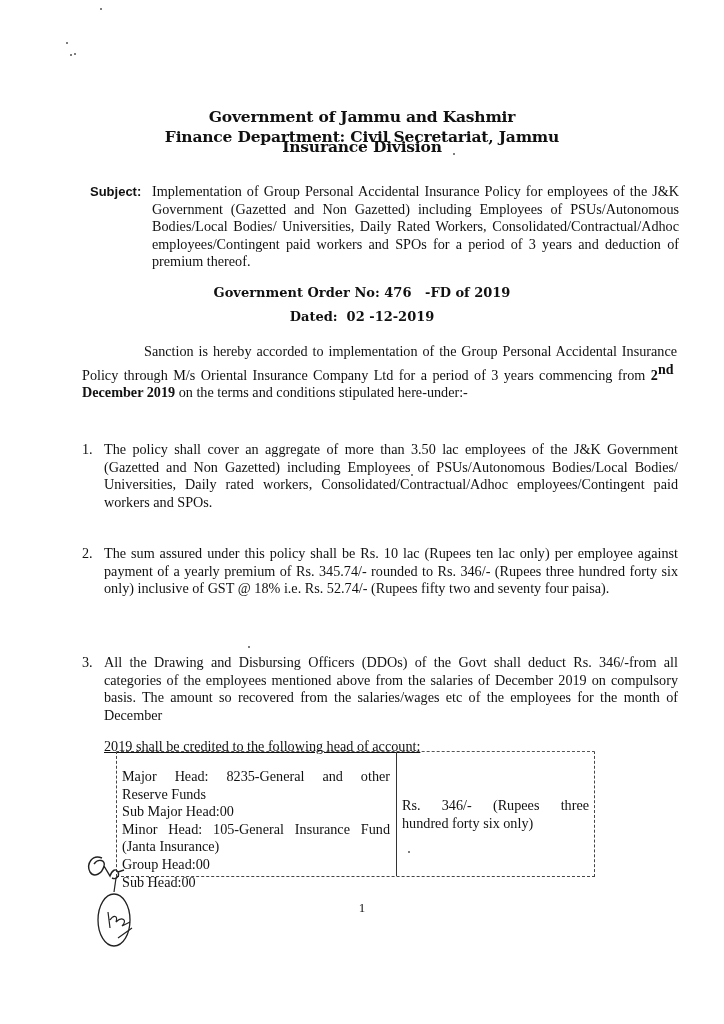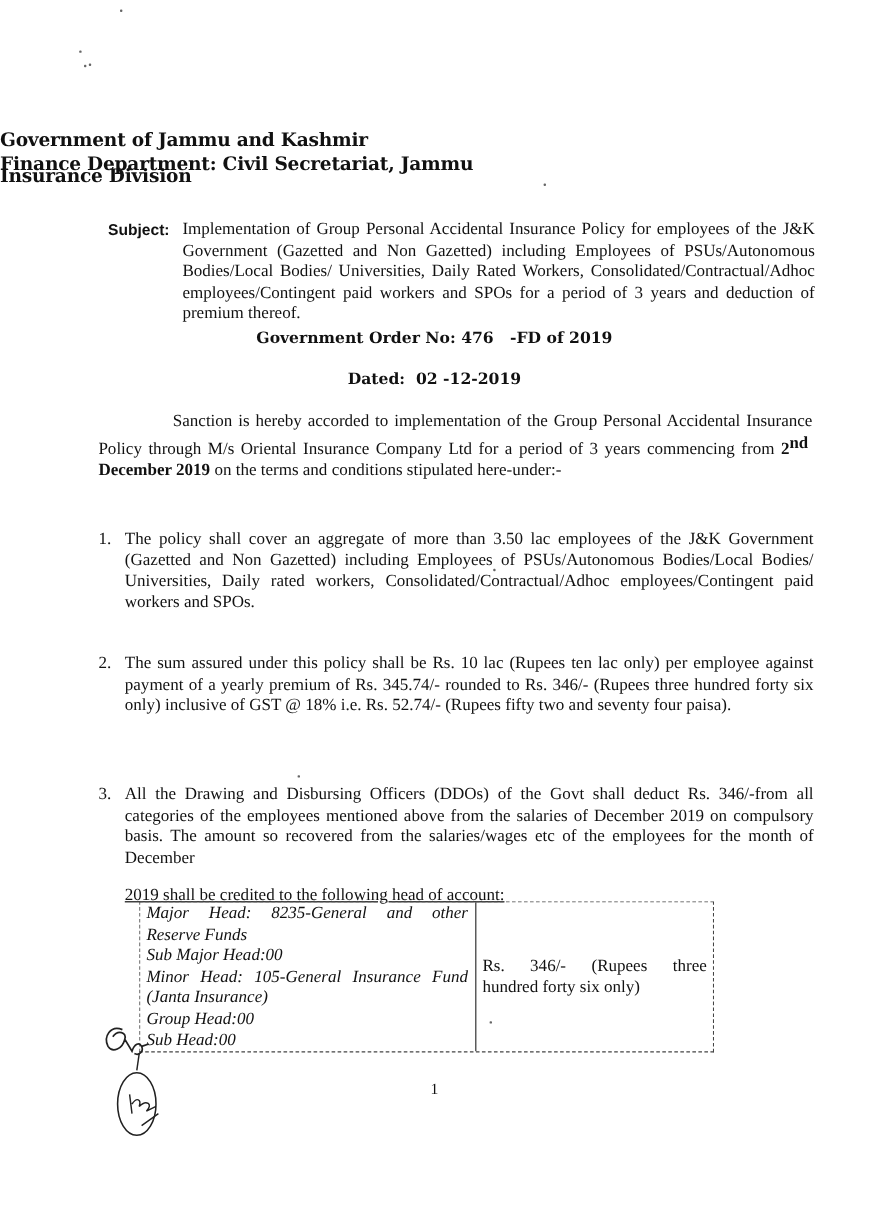--- a/index.html
+++ b/index.html
@@ -1,39 +1,39 @@
 <!DOCTYPE html>
 <html><head>
   <meta charset="utf-8">
   <style>
     html, body { margin: 0; padding: 0; background: #ffffff; }
     body { width: 724px; height: 1024px; position: relative; overflow: hidden; color: #111; font-family: "DejaVu Serif", serif; }
     .page { position: absolute; left: 0; top: 0; width: 724px; height: 1024px; }
-    .heading { position: absolute; left: 0; width: 724px; font-family: "DejaVu Serif", serif; font-weight: bold; font-size: 15.5px; line-height: 20px; letter-spacing: -0.2px; }
+    .heading { position: absolute; left: 0; width: 724px; text-align: center; font-family: "DejaVu Serif", serif; font-weight: bold; font-size: 15.5px; line-height: 20px; letter-spacing: -0.2px; }
     .h1 { top: 107px; }
     .h2 { top: 127px; }
     .h3 { top: 137px; }
     .subject { position: absolute; left: 90px; top: 183px; width: 590px; font-size: 13.6px; line-height: 17.6px; font-family: "Liberation Serif", serif; }
     .subject-label { position: absolute; left: 0; top: 0; font-weight: bold; font-family: Liberation Sans, sans-serif; font-size: 13px; }
     .subject-text { position: absolute; left: 62px; top: 0; width: 527px; text-align: justify; font-family: "Liberation Serif", serif; font-size: 14.2px; line-height: 17.6px; }
     .order { position: absolute; left: 0; width: 724px; text-align: center; font-family: "DejaVu Serif", serif; font-weight: bold; font-size: 13px; line-height: 18px; }
-    .order1 { top: 274px; }
+    .order1 { top: 284px; }
     .order2 { top: 308px; }
     .para { position: absolute; left: 82px; width: 595px; text-align: justify; font-family: "Liberation Serif", serif; font-size: 14.2px; line-height: 17.6px; }
     .sanction { top: 343px; text-indent: 62px; }
     .sanction b { font-family: "Liberation Serif", serif; }
     .sup { font-size: 14px; vertical-align: super; font-weight: bold; }
     .item { position: absolute; left: 104px; width: 574px; font-family: "Liberation Serif", serif; font-size: 14.2px; line-height: 17.6px; text-align: justify; }
     .item-num { position: absolute; left: -22px; top: 0; }
     .item1 { top: 441px; }
     .item2 { top: 545px; }
     .item3 { top: 654px; }
     .underline { text-decoration: underline; }
     .account-table { position: absolute; left: 116px; top: 751px; width: 477px; height: 124px; border: 1px dashed #444; border-top: 1px dashed #555; font-family: "Liberation Serif", serif; font-size: 14.2px; line-height: 17.6px; }
-    .col-left { position: absolute; left: 5px; top: 1px; width: 268px; text-align: justify; font-style: italic; }
+    .col-left { position: absolute; left: 5px; top: 16px; width: 268px; text-align: justify; }
     .col-divider { position: absolute; left: 279px; top: 0; bottom: 0; border-left: 1px solid #333; }
     .col-right { position: absolute; left: 285px; top: 1px; width: 187px; text-align: justify; margin-top: 44px; }
     .justify-line { text-align: justify; text-align-last: justify; }
     .page-number { position: absolute; left: 0; width: 724px; top: 900px; text-align: center; font-family: "Liberation Serif", serif; font-size: 13px; }
     .sig { position: absolute; }
     .specks span { position: absolute; width: 1.5px; height: 1.5px; background: #666; border-radius: 50%; }
   </style>
 </head>
 <body>
 

